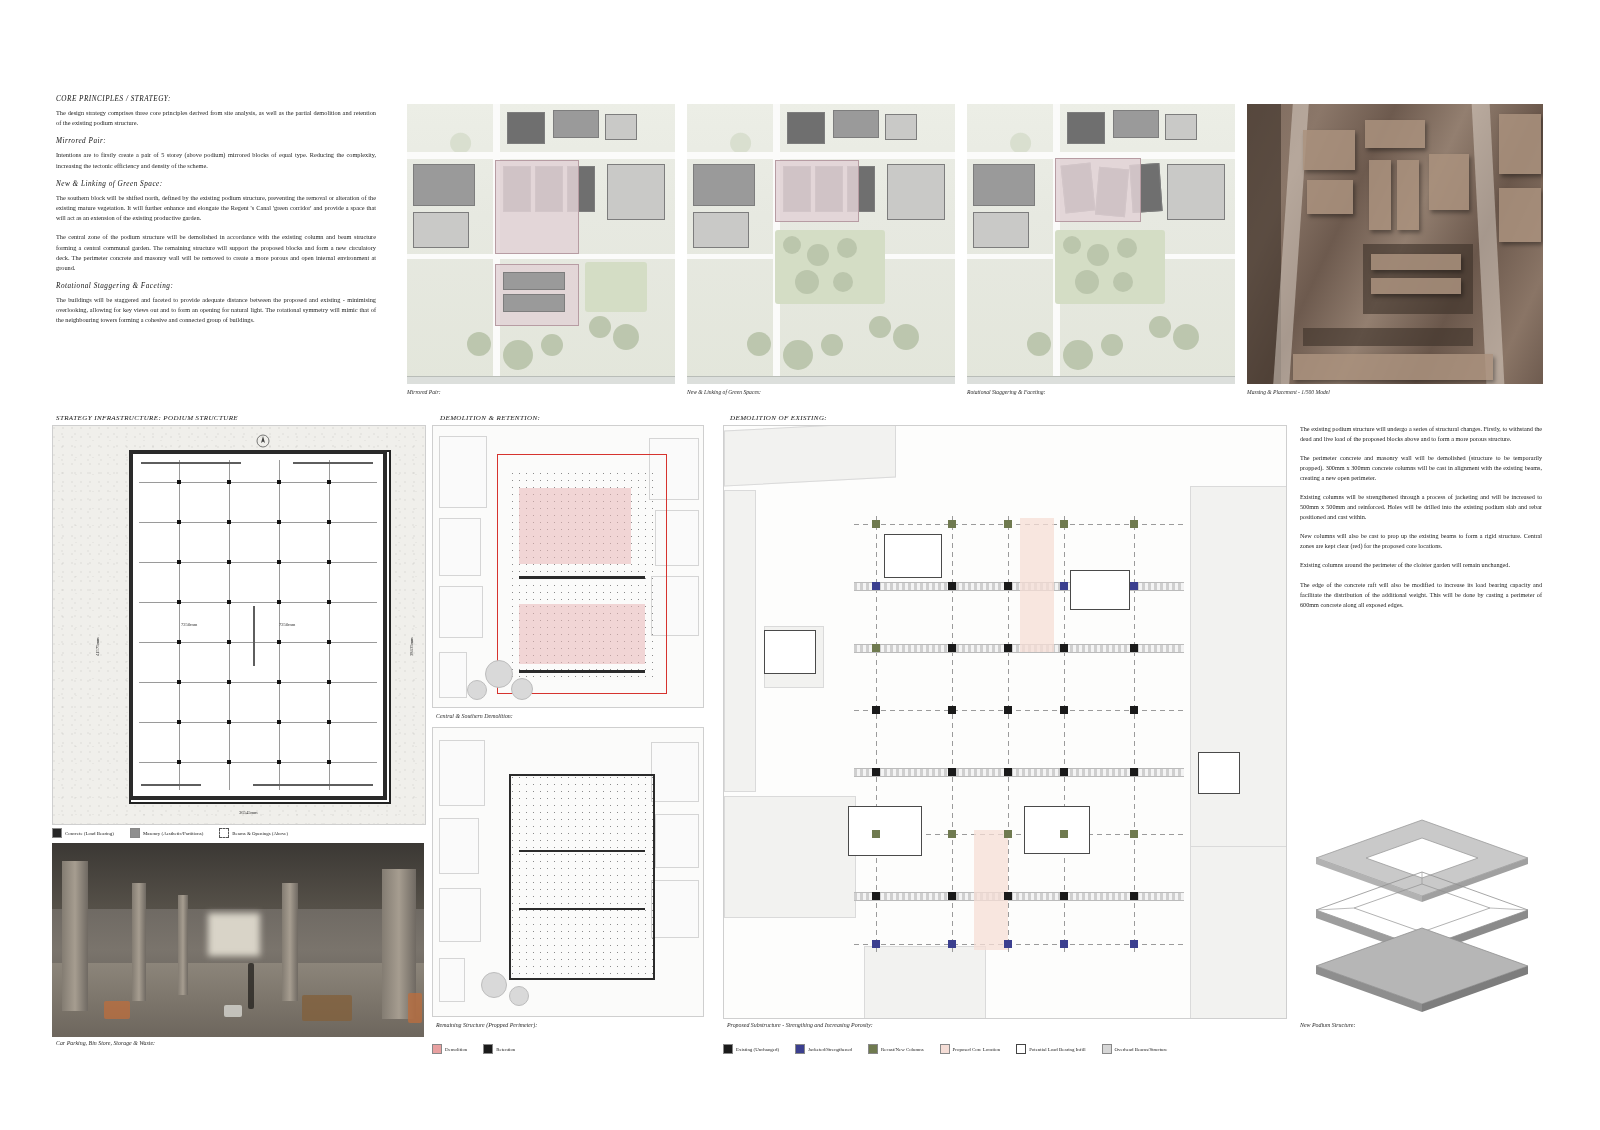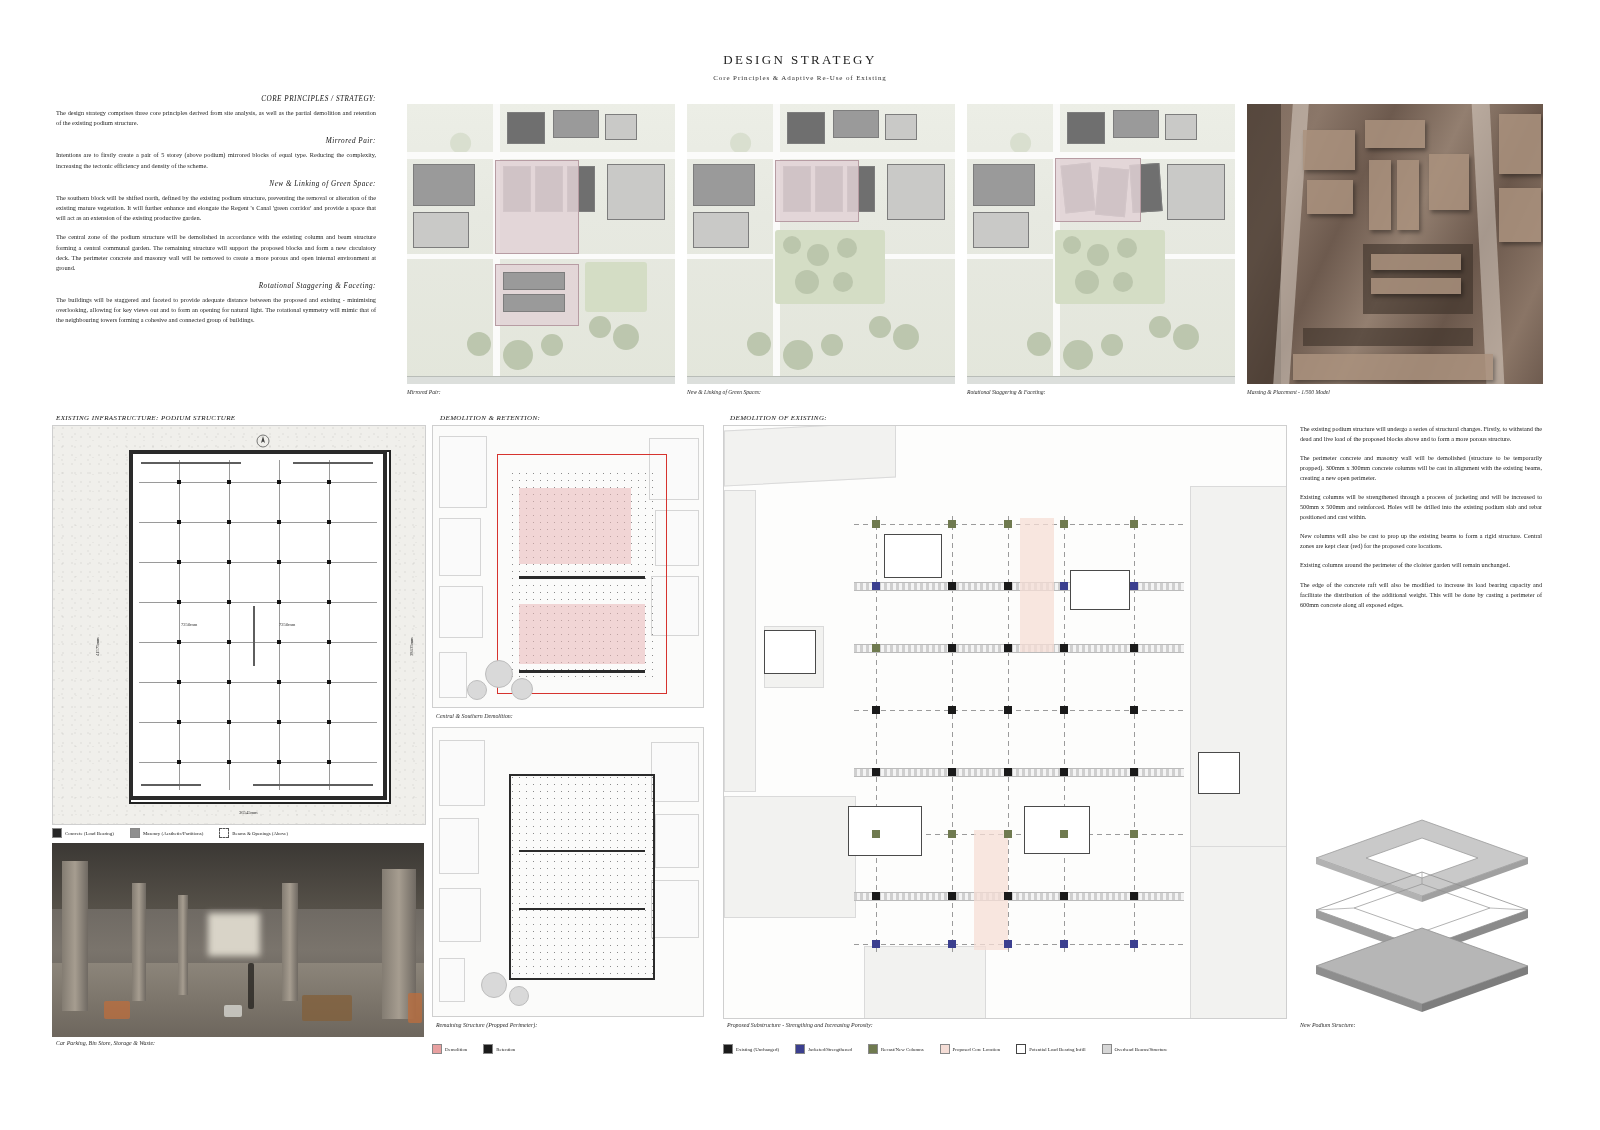--- a/index.html
+++ b/index.html
@@ -60,21 +60,21 @@
   }
 
   
   .intro {
     position: absolute;
     left: 56px;
     top: 95px;
     width: 320px;
   }
   .intro .blk { margin-bottom: 9px; }
-  .intro .blk .sec-title { margin-bottom: 5px; display:block;text-align:right; }
+  .intro .blk .sec-title { margin-bottom: 5px; display:block; }
 
   
   .strip-img {
     position: absolute;
     top: 104px;
     height: 280px;
     border: 0;
     overflow: hidden;
   }
   .strip-cap {
@@ -365,24 +365,20 @@
     font-style: italic;
     letter-spacing: 0.4px;
     color: #111;
   }
 </style>
 </head>
 <body>
 
 <div class="sheet">
 
-  <div class="hdr">
-    <div class="hdr-title">DESIGN STRATEGY</div>
-    <div class="hdr-sub">Core Principles &amp; Adaptive Re-Use of Existing</div>
-  </div>
 
   <div class="intro">
     <div class="blk">
       <span class="sec-title">CORE PRINCIPLES / STRATEGY:</span>
       <div class="body-text">The design strategy comprises three core principles derived from site analysis, as well as the partial demolition and retention of the existing podium structure.</div>
     </div>
     <div class="blk">
       <span class="sec-title">Mirrored Pair:</span>
       <div class="body-text">Intentions are to firstly create a pair of 5 storey (above podium) mirrored blocks of equal type. Reducing the complexity, increasing the tectonic efficiency and density of the scheme.</div>
     </div>
@@ -511,21 +507,21 @@
       <div class="mblock" style="left:124px;top:174px;width:90px;height:16px;"></div>
       <div class="mstreet" style="left:232px;top:0;width:18px;height:100%;transform:skewX(3deg);"></div>
       <div class="mblock" style="left:252px;top:10px;width:42px;height:60px;"></div>
       <div class="mblock" style="left:252px;top:84px;width:42px;height:54px;"></div>
       <div class="mdark" style="left:56px;top:224px;width:170px;height:18px;"></div>
       <div class="mblock" style="left:46px;top:250px;width:200px;height:26px;"></div>
     </div>
   </div>
   <div class="strip-cap" style="left:1247px;">Massing &amp; Placement - 1/500 Model</div>
 
-  <div class="sec-head" style="left:56px; top:414px;">EXISTING INFRASTRUCTURE: PODIUM STRUCTURE</div>
+  <div class="sec-head" style="left:56px; top:414px;">STRATEGY INFRASTRUCTURE: PODIUM STRUCTURE</div>
   <div class="sec-head" style="left:440px; top:414px;">DEMOLITION &amp; RETENTION:</div>
   <div class="sec-head" style="left:730px; top:414px;">DEMOLITION OF EXISTING:</div>
 
   <div class="panel" style="left:52px; top:425px; width:372px; height:398px;">
     <div class="podium">
       <div class="noise"></div>
       <div class="slab" style="left:76px; top:24px; width:258px; height:350px; border-width:2px;"></div>
       <div class="wall" style="left:76px; top:24px; width:258px; height:4px;"></div>
       <div class="wall" style="left:76px; top:24px; width:4px; height:350px;"></div>
       <div class="wall" style="left:330px; top:24px; width:4px; height:350px;"></div>

